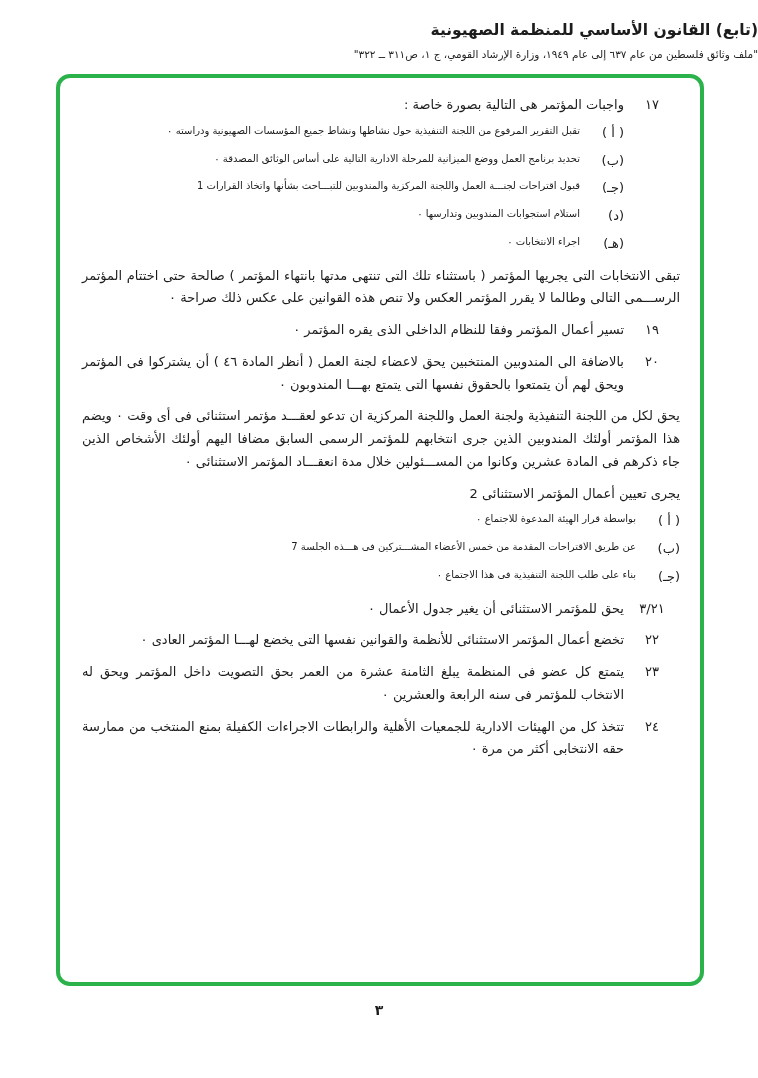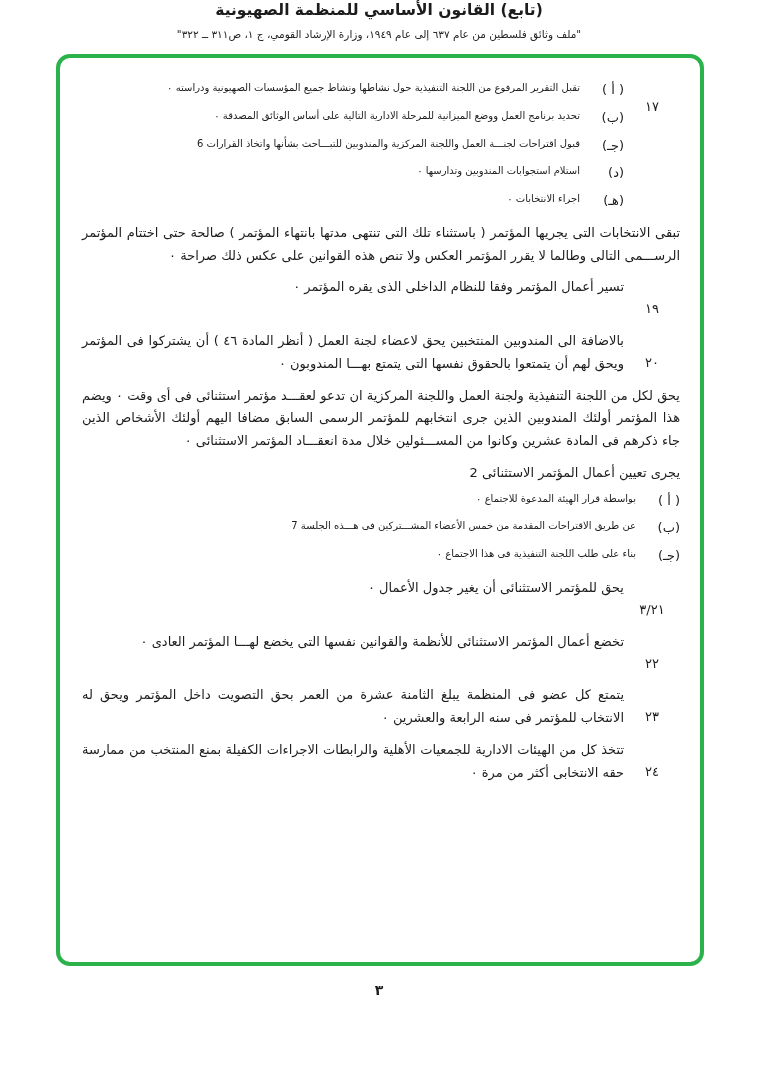--- a/index.html
+++ b/index.html
@@ -21,21 +21,21 @@
     direction:rtl;
   }
   .page{
     position:relative;
     width:758px;
     min-height:1078px;
     box-sizing:border-box;
     background:var(--paper);
   }
   .doc-header{
-    text-align:center;
+    padding-top:20px;
   }
   .doc-title{
     font-size:15.5px;
     font-weight:bold;
     line-height:1.3;
   }
   .doc-citation{
     margin-top:8px;
     font-size:10.5px;
     color:#242424;
@@ -51,21 +51,20 @@
   .article{
     display:flex;
     margin-bottom:9px;
   }
   .art-num{
     flex:0 0 56px;
     font-size:13px;
     line-height:1.75;
     text-align:center;
     white-space:nowrap;
-    margin-top:22px;
   }
   .art-body{
     flex:1;
     min-width:0;
   }
   .art-text{
     font-size:13px;
     line-height:1.75;
     text-align:justify;
     text-justify:inter-word;
@@ -105,31 +104,32 @@
   <div class="doc-header">
     <div class="doc-title">(تابع) القانون الأساسي للمنظمة الصهيونية</div>
     <div class="doc-citation">"ملف وثائق فلسطين من عام ٦٣٧ إلى عام ١٩٤٩، وزارة الإرشاد القومي، ج ١، ص٣١١ ــ ٣٢٢"</div>
   </div>
 
   <div class="law-box">
     <div id="articles-list">
         <div class="article">
           <div class="art-num">١٧</div>
           <div class="art-body">
+            <div class="art-text">واجبات المؤتمر هى التالية بصورة خاصة :</div>
             <div class="sub-item">
               <span class="sub-label">( أ )</span>
               <span class="sub-text">تقبل التقرير المرفوع من اللجنة التنفيذية حول نشاطها ونشاط جميع المؤسسات الصهيونية ودراسته ٠</span>
             </div>
             <div class="sub-item">
               <span class="sub-label">(ب)</span>
               <span class="sub-text">تحديد برنامج العمل ووضع الميزانية للمرحلة الادارية التالية على أساس الوثائق المصدقة ٠</span>
             </div>
             <div class="sub-item">
               <span class="sub-label">(جـ)</span>
-              <span class="sub-text">قبول اقتراحات لجنـــة العمل واللجنة المركزية والمندوبين للتبـــاحث بشأنها واتخاذ القرارات 6</span>
+              <span class="sub-text">قبول اقتراحات لجنـــة العمل واللجنة المركزية والمندوبين للتبـــاحث بشأنها واتخاذ القرارات 1</span>
             </div>
             <div class="sub-item">
               <span class="sub-label">(د)</span>
               <span class="sub-text">استلام استجوابات المندوبين وتدارسها ٠</span>
             </div>
             <div class="sub-item">
               <span class="sub-label">(هـ)</span>
               <span class="sub-text">اجراء الانتخابات ٠</span>
             </div>
           </div>

